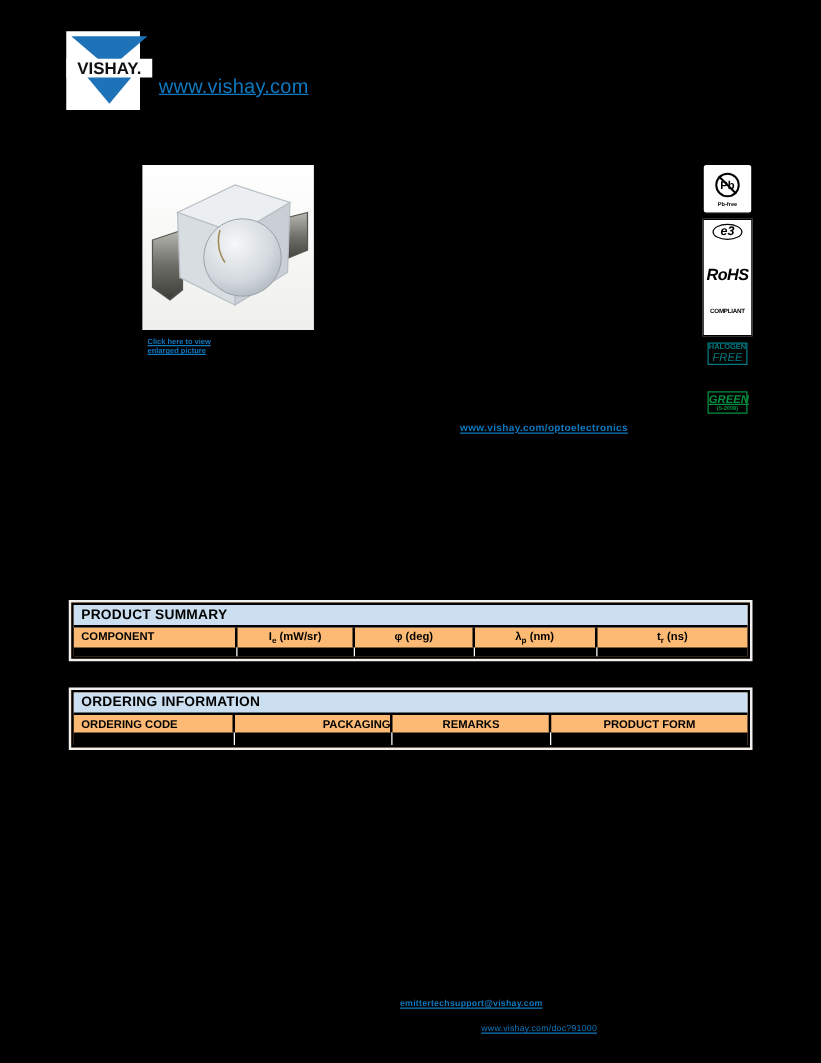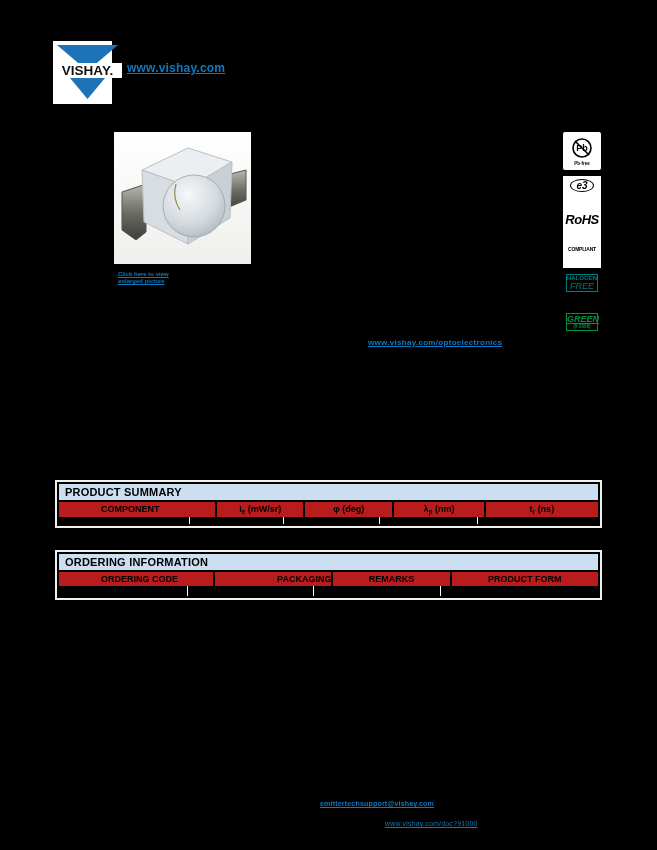--- a/index.html
+++ b/index.html
@@ -1,21 +1,21 @@
 <!DOCTYPE html>
 <html><head>
 <meta charset="utf-8">
 <style>
   html,body{margin:0;padding:0;background:#000;}
   .page{position:relative;width:657px;height:850px;background:#000;overflow:hidden;
         font-family:"Liberation Sans", sans-serif;color:#000;}
 
   
-  .logo-box{position:absolute;left:53px;top:25px;width:59px;height:63px;background:#fff;margin-top:16px;}
-  .site-link{position:absolute;left:127px;top:61px;font-size:12px;font-weight:bold;
+  .logo-box{position:absolute;left:53px;top:25px;width:59px;height:63px;background:#fff;}
+  .site-link{position:absolute;left:127px;top:61px;font-size:16px;font-weight:normal;
              color:#0f79c0;text-decoration:underline;letter-spacing:.2px;}
 
   
   .photo{position:absolute;left:114px;top:132px;width:137px;height:132px;background:#fbfbfa;}
   .photo-caption{position:absolute;left:118px;top:271px;width:110px;line-height:7px;}
   .photo-caption span{display:block;font-size:6px;color:#0f79c0;text-decoration:underline;font-weight:bold;}
 
   
   .badges{position:absolute;left:562px;top:131px;width:40px;}
   .badge-box{background:#fff;border:1.5px solid #000;border-radius:3px;
@@ -35,24 +35,24 @@
   .grn-l1{font-size:9px;font-weight:bold;font-style:italic;color:#009240;
           text-decoration:underline;line-height:10px;}
   .grn-l2{font-size:4.5px;font-weight:bold;color:#009240;line-height:5px;padding-bottom:1px;}
 
   
   .desc-link{position:absolute;left:368px;top:338px;font-size:8px;letter-spacing:.3px;
              color:#0f79c0;text-decoration:underline;font-weight:bold;}
 
   
   .dtable{position:absolute;left:57px;width:543px;border:2px solid #000;
-          box-shadow:0 0 0 2px #efefef;background:#b91c1c;box-sizing:border-box;}
+          box-shadow:0 0 0 2px #efefef;background:#fdba74;box-sizing:border-box;}
   .t-title{background:#cbdff0;font-size:11px;font-weight:bold;padding:2px 0 2px 6px;
            border-bottom:2px solid #000;letter-spacing:.2px;}
-  .t-head{display:flex;padding-left:36px;}
+  .t-head{display:flex;}
   .t-head .cell{font-size:9px;font-weight:bold;text-align:center;padding:2px 0;
                 border-right:2px solid #000;box-sizing:border-box;}
   .t-head .cell:first-child{text-align:left;padding-left:6px;}
   .t-head .cell:last-child{border-right:none;}
   .sub{font-size:6.5px;vertical-align:-2px;}
   .t-data{display:flex;background:#000;}
   .t-data .cell{box-sizing:border-box;border-right:1px solid #fff;}
   .t-data .cell:last-child{border-right:none;}
   .ps{top:482px;}
   .ps .t-data{height:7px;}

